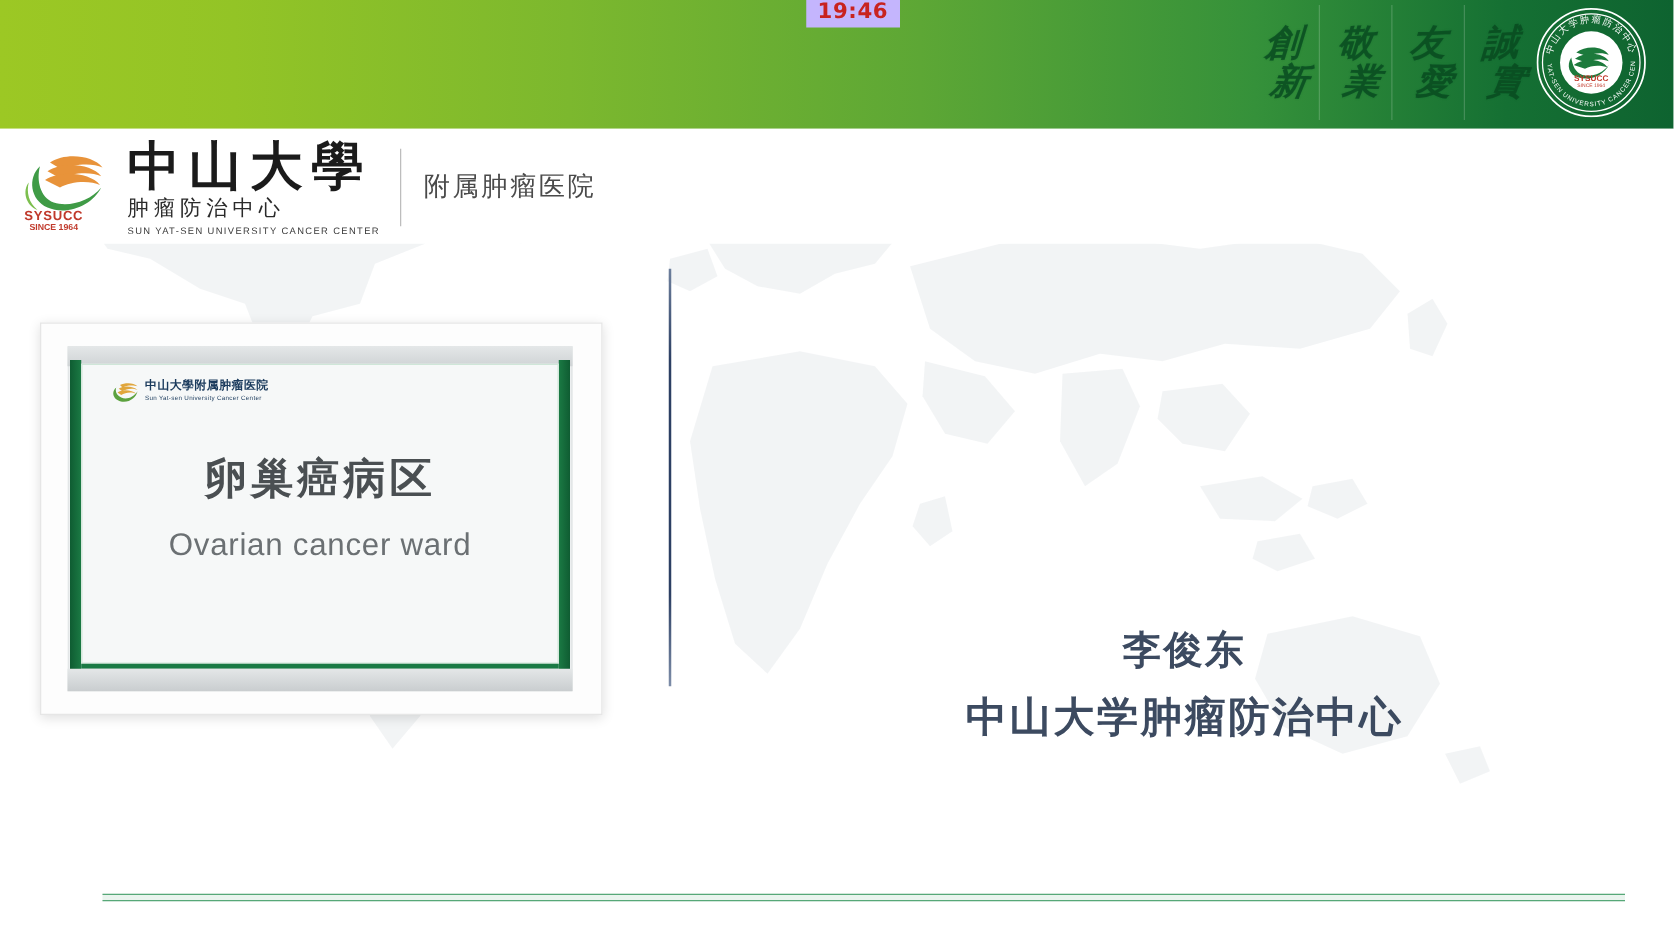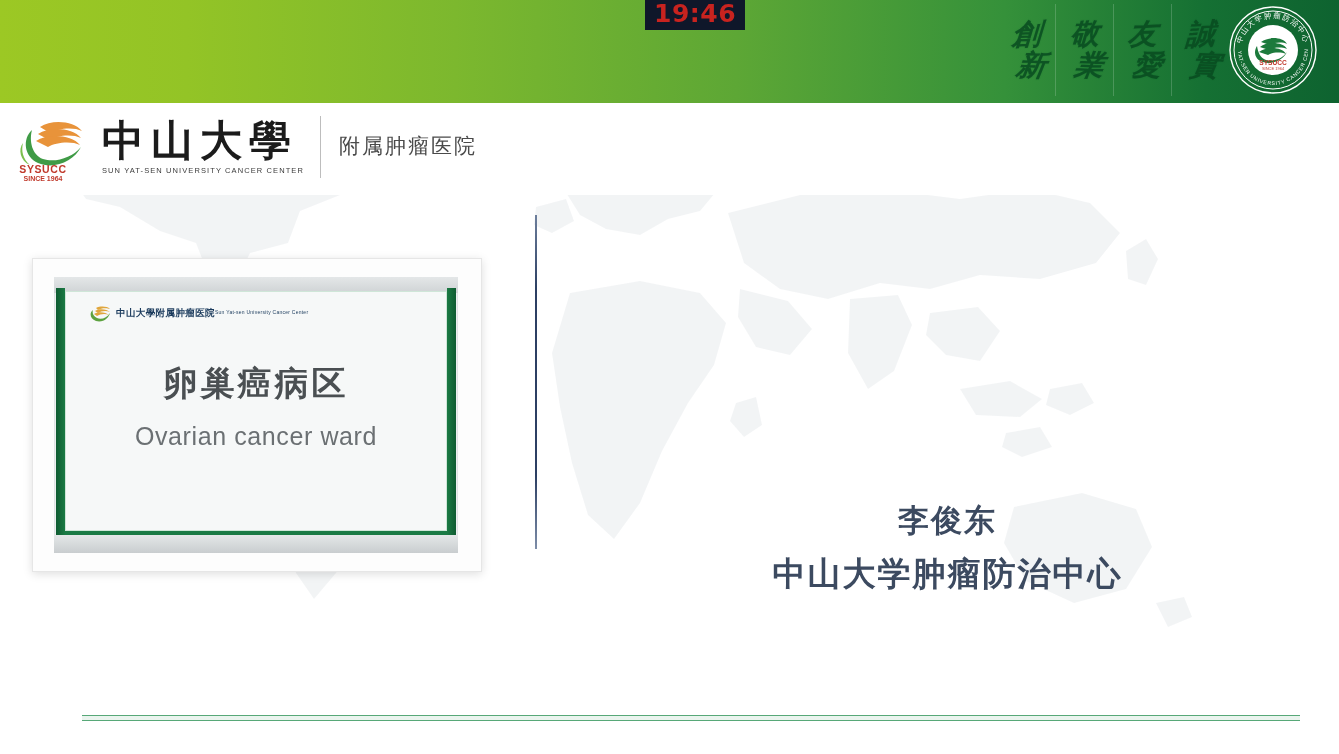--- a/index.html
+++ b/index.html
@@ -48,23 +48,23 @@
 
   
   .emblem{
     position:absolute;right:22px;top:6px;width:88px;height:88px;
   }
   .emblem svg{width:88px;height:88px;display:block;}
 
   
   .timestamp{
     position:absolute;left:645px;top:0px;
-    background:#0f172a;color:#c8231f;
-    font-family:"DejaVu Sans","Liberation Sans",sans-serif;
-    font-size:25px;font-weight:700;letter-spacing:.5px;
+    background:#c4b5fd;color:#c8231f;
+    font-family:"DejaVu Sans","Liberation Sans",sans-serif;
+    font-size:17px;font-weight:700;letter-spacing:.5px;
     padding:1px 9px 3px 9px;line-height:1.05;
     z-index:60;
   }
 
   
   .idbar{position:absolute;left:0;top:103px;width:1339px;height:92px;background:#fff;}
   .idwrap{position:absolute;left:10px;top:8px;display:flex;align-items:center;}
   .idlogo{width:88px;height:72px;position:relative;flex:none;}
   .idlogo svg{width:88px;height:72px;display:block;}
   .idnames{margin-left:4px;display:flex;align-items:center;}
@@ -106,21 +106,21 @@
     background:linear-gradient(180deg,#e4e7e8,#c9cdcf);}
   .sign-lbar{position:absolute;left:2px;top:11px;width:9px;height:258px;background:linear-gradient(90deg,#0f5c32,#1b7a44);}
   .sign-rbar{position:absolute;right:2px;top:11px;width:9px;height:258px;background:linear-gradient(90deg,#1b7a44,#0f5c32);}
   .sign-face{
     position:absolute;left:11px;top:14px;right:11px;bottom:22px;
     background:#f6f8f8;border:1px solid #cfe6d8;
   }
   .sign-underline{position:absolute;left:11px;right:11px;bottom:18px;height:4px;background:#1a7a45;}
   .sign-logo{position:absolute;left:22px;top:12px;display:flex;align-items:center;}
   .sign-logo svg{width:24px;height:18px;display:block;}
-  .sign-logo-txt{margin-left:4px;display:flex;flex-direction:row;}
+  .sign-logo-txt{margin-left:4px;display:flex;flex-direction:column;}
   .sign-logo-cn{font-family:"DejaVu Serif","Liberation Serif",serif;font-size:9.5px;color:#1a3a5c;font-weight:700;letter-spacing:.4px;line-height:1.1;}
   .sign-logo-en{font-family:"Liberation Sans",sans-serif;font-size:5px;color:#1a3a5c;letter-spacing:.25px;margin-top:1px;}
   .sign-cn{
     position:absolute;left:0;right:0;top:74px;text-align:center;
     font-family:"DejaVu Sans","Liberation Sans",sans-serif;
     font-size:34px;font-weight:700;color:#4a4f52;letter-spacing:3px;line-height:1;
   }
   .sign-en{
     position:absolute;left:0;right:0;top:132px;text-align:center;
     font-family:"Liberation Sans",sans-serif;
@@ -258,20 +258,21 @@
             <path d="M13 32 C8 38, 10 50, 20 54 C13 48, 11 40, 13 32 Z" fill="#7cbf4e"></path>
           </g>
           <text x="33" y="62" font-size="10.5" font-weight="bold" fill="#c0392b" text-anchor="middle" font-family="Liberation Sans, sans-serif" letter-spacing="0.6">SYSUCC</text>
           <text x="33" y="70" font-size="7" font-weight="bold" fill="#c0392b" text-anchor="middle" font-family="Liberation Sans, sans-serif">SINCE 1964</text>
         </svg>
       </div>
 
       <div class="idnames">
         <div class="cnblock">
           <div class="cn-univ">中山大學</div>
+          <div class="cn-center">肿瘤防治中心</div>
           <div class="en-center">SUN YAT-SEN UNIVERSITY CANCER CENTER</div>
         </div>
         <div class="vdiv"></div>
         <div class="affil">
           <div>附属肿瘤医院</div>
         </div>
       </div>
     </div>
   </div>
 

